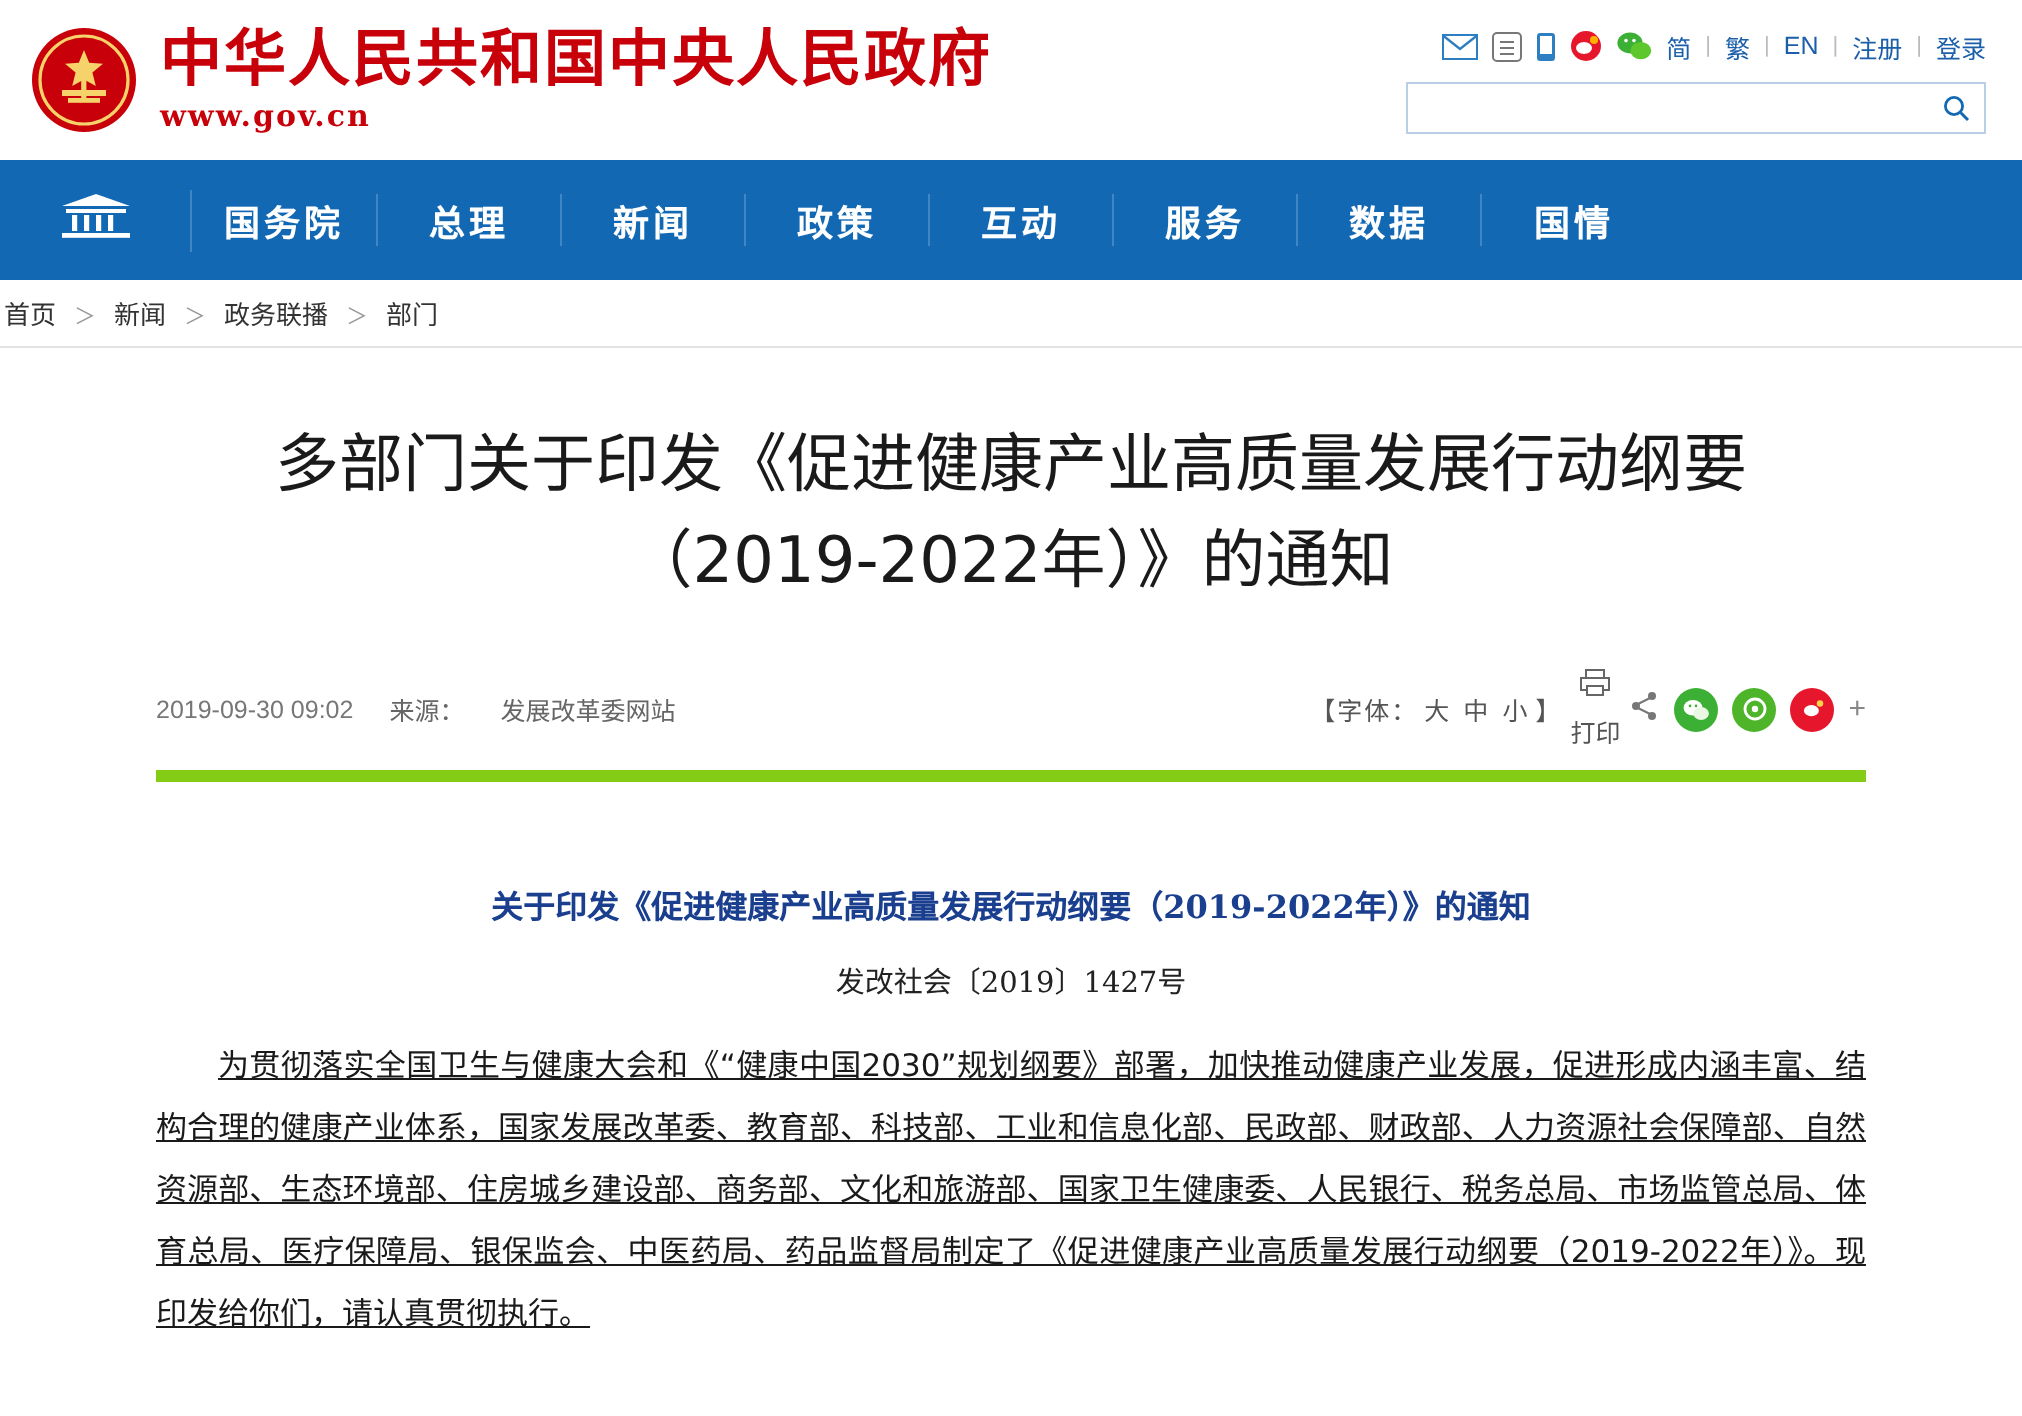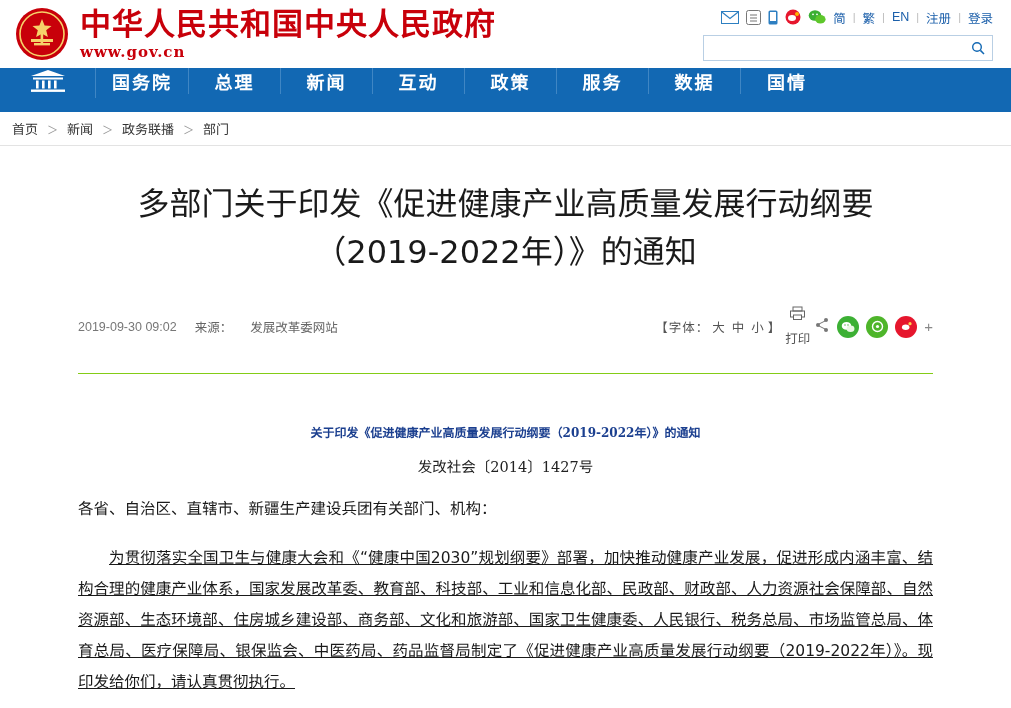--- a/index.html
+++ b/index.html
@@ -7,21 +7,21 @@
     margin: 0; padding: 0;
     width: 1011px; height: 708px;
     background: #ffffff;
     font-family: "Liberation Sans", sans-serif;
     overflow: hidden;
   }
 
   
   .header {
     position: relative;
-    height: 68px;
+    height: 80px;
     background: #ffffff;
     display: flex;
     align-items: center;
     padding: 0 14px;
   }
   .emblem {
     width: 56px; height: 56px;
     margin-right: 10px;
     flex: 0 0 auto;
     position: relative;
@@ -88,24 +88,24 @@
   .search-btn {
     width: 16px; height: 16px;
     border: 0; background: transparent;
     cursor: pointer;
     padding: 0;
     display: flex; align-items: center; justify-content: center;
   }
 
   
   .nav {
-    height: 44px;
+    height: 60px;
     background: #1268b3;
     display: flex;
-    align-items: flex-start;
+    align-items: center;
   }
   .nav-home {
     width: 96px;
     display: flex; align-items: center; justify-content: center;
     border-right: 1px solid #3f86c4;
   }
   .nav-item {
     flex: 0 0 auto;
     min-width: 92px;
     padding: 0 16px;
@@ -118,21 +118,21 @@
     cursor: pointer;
     font-family: "DejaVu Sans", "Liberation Sans", sans-serif;
   }
   .nav-item:last-child { border-right: 0; }
 
   
   .crumb {
     height: 34px;
     border-bottom: 1px solid #e3e3e3;
     display: flex; align-items: center;
-    padding-left: 12px;
+    padding-left: 2px;
     font-size: 13px;
     color: #333;
   }
   .crumb a { color: #333; text-decoration: none; }
   .crumb .arrow { color: #999; margin: 0 9px; font-size: 11px; }
 
   
   .article {
     padding: 34px 78px 0 78px;
   }
@@ -143,22 +143,22 @@
     line-height: 48px;
     color: #1a1a1a;
     font-weight: normal;
     margin: 0 auto;
     max-width: 850px;
     letter-spacing: 0px;
   }
 
   .meta {
     margin-top: 30px;
-    padding-bottom: 26px;
-    border-bottom: 1px solid #84cc16;
+    padding-bottom: 10px;
+    border-bottom: 6px solid #84cc16;
     display: flex;
     align-items: center;
     font-size: 12.5px;
     color: #777;
     text-align: center;
   }
   .meta-left { display: flex; align-items: center; gap: 18px; }
   .meta-src { color: #666; }
   .meta-right {
     margin-left: auto;
@@ -178,21 +178,21 @@
   .r-wechat { background: #3cb034; }
   .r-wechat2 { background: #4eb52a; }
   .r-weibo { background: #e6162d; }
   .plus { color: #888; font-size: 15px; cursor: pointer; }
 
   
   .doc-title {
     margin-top: 50px;
     text-align: center;
     font-family: "DejaVu Serif", "Liberation Serif", serif;
-    font-size: 12px;
+    font-size: 16px;
     font-weight: bold;
     color: #1b3f8f;
     line-height: 1.6;
   }
   .doc-no {
     margin-top: 12px;
     text-align: center;
     font-family: "DejaVu Serif", "Liberation Serif", serif;
     font-size: 14.5px;
     color: #222;
@@ -296,22 +296,22 @@
         <rect x="17" y="12.5" width="2.6" height="8" fill="#fff"></rect>
         <rect x="23" y="12.5" width="2.6" height="8" fill="#fff"></rect>
         <rect x="29" y="12.5" width="2.6" height="8" fill="#fff"></rect>
         <rect x="6" y="21.5" width="34" height="2.4" fill="#fff"></rect>
       </svg>
     </span>
   </div>
   <div class="nav-item">国务院</div>
   <div class="nav-item">总理</div>
   <div class="nav-item">新闻</div>
+  <div class="nav-item">政策</div>
   <div class="nav-item">互动</div>
-  <div class="nav-item">政策</div>
   <div class="nav-item">服务</div>
   <div class="nav-item">数据</div>
   <div class="nav-item">国情</div>
 </div>
 
 <div class="crumb">
   <a href="#">首页</a>
   <span class="arrow">＞</span>
   <a href="#">新闻</a>
   <span class="arrow">＞</span>
@@ -372,17 +372,16 @@
               <ellipse cx="7" cy="9" rx="4.6" ry="3.4" fill="#fff"></ellipse>
               <circle cx="12.3" cy="4.6" r="2" fill="#ffd24d"></circle>
             </svg>
         </span>
         <span class="plus">+</span>
       </span>
     </div>
   </div>
 
   <div class="doc-title">关于印发《促进健康产业高质量发展行动纲要（2019-2022年）》的通知</div>
-  <div class="doc-no">发改社会〔2014〕1427号</div>
-
-  <p class="p">各省、自治区、直辖市、新疆生产建设兵团有关部门、机构：</p>
+  <div class="doc-no">发改社会〔2019〕1427号</div>
+
   <p class="p indent">为贯彻落实全国卫生与健康大会和《“健康中国2030”规划纲要》部署，加快推动健康产业发展，促进形成内涵丰富、结构合理的健康产业体系，国家发展改革委、教育部、科技部、工业和信息化部、民政部、财政部、人力资源社会保障部、自然资源部、生态环境部、住房城乡建设部、商务部、文化和旅游部、国家卫生健康委、人民银行、税务总局、市场监管总局、体育总局、医疗保障局、银保监会、中医药局、药品监督局制定了《促进健康产业高质量发展行动纲要（2019-2022年）》。现印发给你们，请认真贯彻执行。</p>
 </div>
 
 </body></html>

